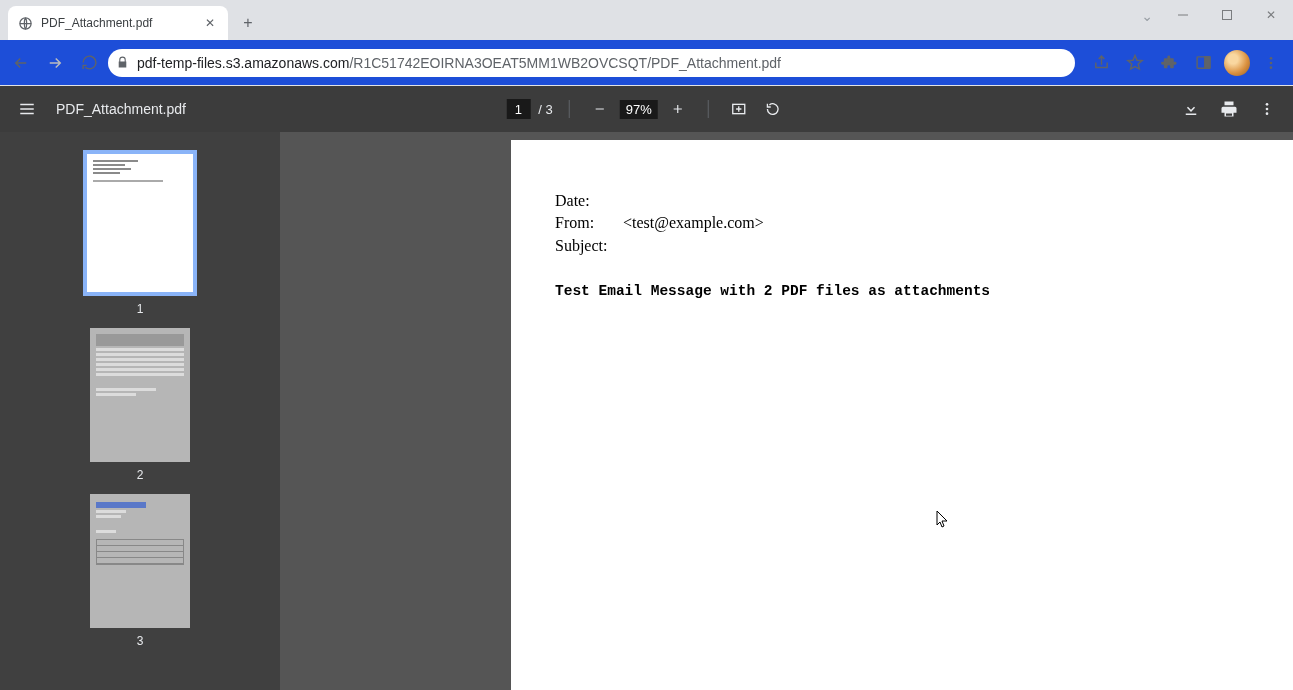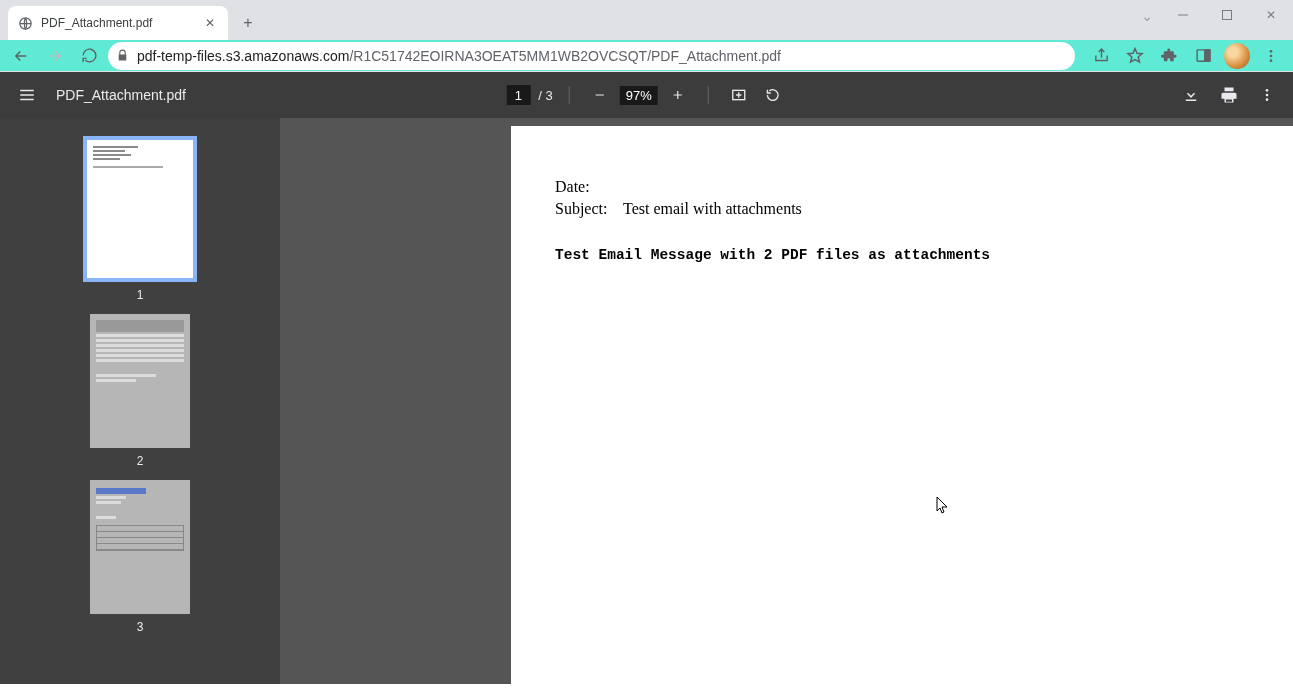--- a/index.html
+++ b/index.html
@@ -10,21 +10,21 @@
   .tab { background: #fff; height: 34px; width: 220px; margin-left: 8px; border-radius: 8px 8px 0 0; display: flex; align-items: center; padding: 0 10px; font-size: 12px; color: #3c4043; gap: 8px; }
   .tab-favicon { width: 15px; height: 15px; color:#5f6368; }
   .tab-title { flex: 1; white-space: nowrap; overflow: hidden; text-overflow: ellipsis; }
   .tab-close { color:#5f6368; font-size: 12px; cursor: pointer; width: 16px; text-align: center; }
   .new-tab { width: 28px; height: 28px; margin-left: 6px; display: flex; align-items: center; justify-content: center; color:#5f6368; font-size: 16px; cursor: pointer; border-radius: 50%; margin-bottom: 3px;}
   .win-controls { position: absolute; right: 0; top: 0; display: flex; height: 30px; }
   .win-btn { width: 44px; display: flex; align-items: center; justify-content: center; color:#7a7c7f; font-size: 12px; cursor: pointer;}
   .win-chevron { position:absolute; right:140px; top:8px; color:#9aa0a6; font-size:14px;}
 
   
-  .addr-row { height: 32px; background: #5eead4; border-bottom: 1px solid #e1e3e5; display: flex; align-items: center; padding: 0 6px; gap: 4px; }
+  .addr-row { height: 46px; background: #1d4ed8; border-bottom: 1px solid #e1e3e5; display: flex; align-items: center; padding: 0 6px; gap: 4px; }
   .nav-btn { width: 30px; height: 30px; display: flex; align-items: center; justify-content: center; color:#5f6368; cursor: pointer; border-radius: 50%; }
   .nav-btn.disabled { color:#babcbe; }
   .addr-bar { flex: 1; height: 28px; display: flex; align-items: center; border-radius: 14px; background: #fff; padding: 0 8px; font-size: 14px; color:#202124; gap: 8px;}
   .lock { color:#5f6368; }
   .addr-host { color:#202124; }
   .addr-path { color:#5f6368; }
   .right-icons { display: flex; align-items: center; gap: 2px; margin-left: 6px;}
   .ri { width: 32px; height: 32px; display:flex; align-items:center; justify-content:center; color:#5f6368; cursor:pointer; border-radius:50%; }
   .avatar { width: 26px; height: 26px; border-radius: 50%; background: radial-gradient(circle at 35% 35%, #f9d7a0 20%, #d98f3d 60%, #8c5a28 100%); }
 
@@ -269,22 +269,25 @@
     </div>
   </div>
 
   <div class="page-area">
     <div class="page">
       <div class="hdr-row">
           <span class="hdr-label">Date:</span>
           <span></span>
         </div>
       <div class="hdr-row">
+          <span class="hdr-label">From:</span>
+          <span>&lt;test@example.com&gt;</span>
+        </div>
+      <div class="hdr-row">
           <span class="hdr-label">Subject:</span>
-          <span>Test email with attachments</span>
         </div>
       <div class="body-text">Test Email Message with 2 PDF files as attachments</div>
     </div>
     <div class="cursor-ptr">
       <svg width="14" height="18" viewBox="0 0 14 18">
           <path d="M1 1l0 14 3-3 2 5 2-1-2-5 5 0z" fill="#fff" stroke="#000" stroke-width="1"></path>
         </svg>
     </div>
   </div>
 </div>

